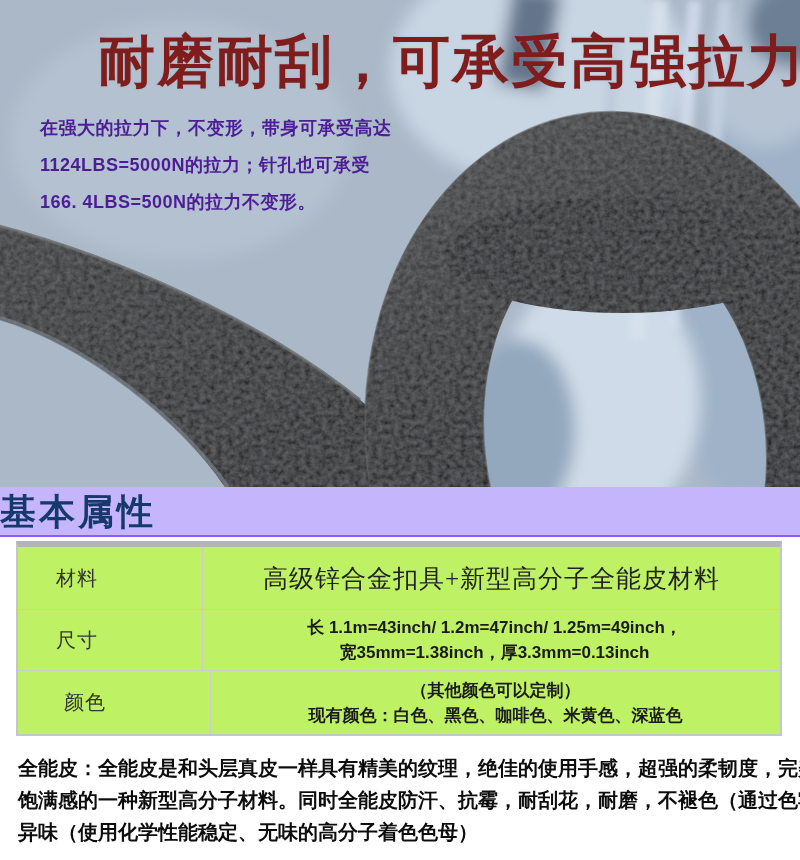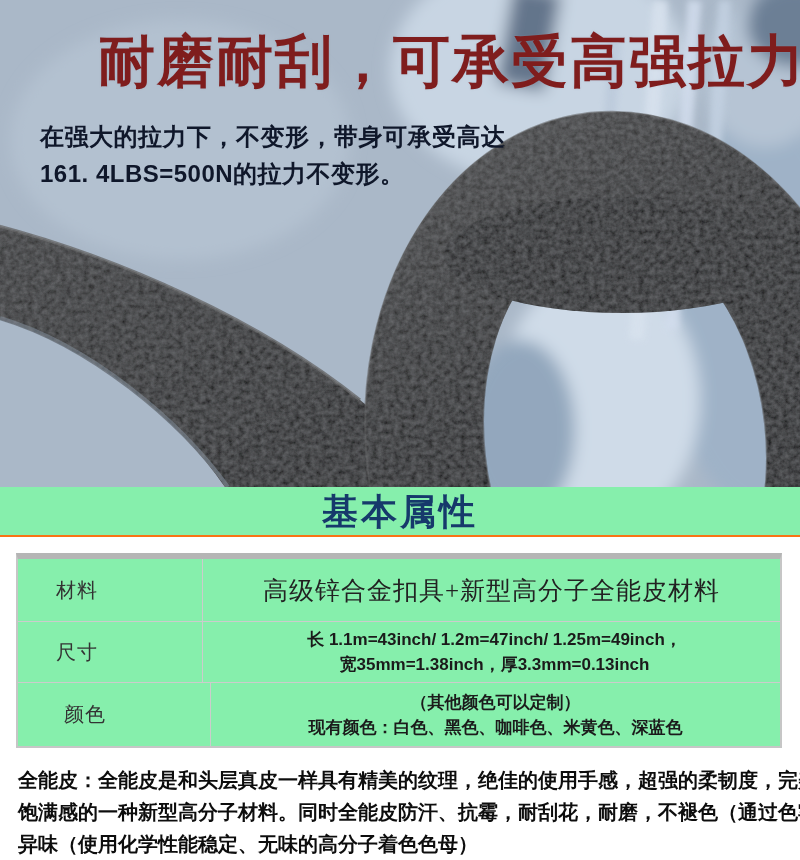--- a/index.html
+++ b/index.html
@@ -15,39 +15,39 @@
   }
   .banner svg{position:absolute;left:0;top:0;}
   .banner-title{
     position:absolute;left:46px;top:30px;width:760px;
     font-size:57px;font-weight:700;color:#7f1d1d;
     letter-spacing:2px;line-height:62px;white-space:nowrap;
     text-shadow:0 0 2px rgba(140,155,175,.35);
     text-align:right;
   }
   .banner-desc{
-    position:absolute;left:40px;top:118px;
-    font-size:24px;font-weight:700;color:#0f172a;
+    position:absolute;left:40px;top:110px;
+    font-size:18px;font-weight:700;color:#4c1d95;
     line-height:37px;letter-spacing:.5px;
   }
   
   .section-head{
-    height:46px;padding-top:2px;text-align:center;
-    border-bottom:2px solid #f97316;background:#86efac;
+    height:46px;padding-top:2px;text-align:left;
+    border-bottom:2px solid #8b5cf6;background:#c4b5fd;
   }
   .section-head .txt{
     display:inline-block;font-size:36px;line-height:46px;
     font-weight:600;color:#16396b;letter-spacing:3px;
   }
   
   .spec-table{
-    margin:16px 16px 0 16px;width:766px;box-sizing:border-box;
+    margin:4px 16px 0 16px;width:766px;box-sizing:border-box;
     border-top:6px solid #b5b5b5;
     border-left:2px solid #c6c6c6;border-right:2px solid #c6c6c6;
-    border-bottom:2px solid #c6c6c6;background:#86efac;
+    border-bottom:2px solid #c6c6c6;background:#bef264;
   }
   .spec-row{display:flex;align-items:stretch;border-bottom:1px solid #cccccc;}
   .spec-row:last-child{border-bottom:none;}
   .spec-row.r1{height:62px;}
   .spec-row.r2{height:60px;gap:6px;}
   .spec-row.r3{height:63px;padding-left:8px;}
   .spec-label{
     width:185px;box-sizing:border-box;border-right:1px solid #cccccc;
     display:flex;align-items:center;padding-left:38px;
     font-family:"Liberation Serif", serif;
@@ -136,21 +136,22 @@
         <ellipse cx="625" cy="440" rx="141" ry="211" fill="none" stroke="#3c3c3c" stroke-width="2" opacity="0.6"></ellipse>
       </g>
       <ellipse cx="622" cy="255" rx="178" ry="58" fill="#141414"></ellipse>
     </g>
   </svg>
 
   <div class="banner-title">耐磨耐刮，可承受高强拉力</div>
 
   <div class="banner-desc">
     <span style="display:block">在强大的拉力下，不变形，带身可承受高达</span>
-    <span style="display:block">161. 4LBS=500N的拉力不变形。</span>
+    <span style="display:block">1124LBS=5000N的拉力；针孔也可承受</span>
+    <span style="display:block">166. 4LBS=500N的拉力不变形。</span>
   </div>
 </div>
 
 <div class="section-head">
   <span class="txt">基本属性</span>
 </div>
 
 <div class="spec-table">
 
   <div class="spec-row r1">

